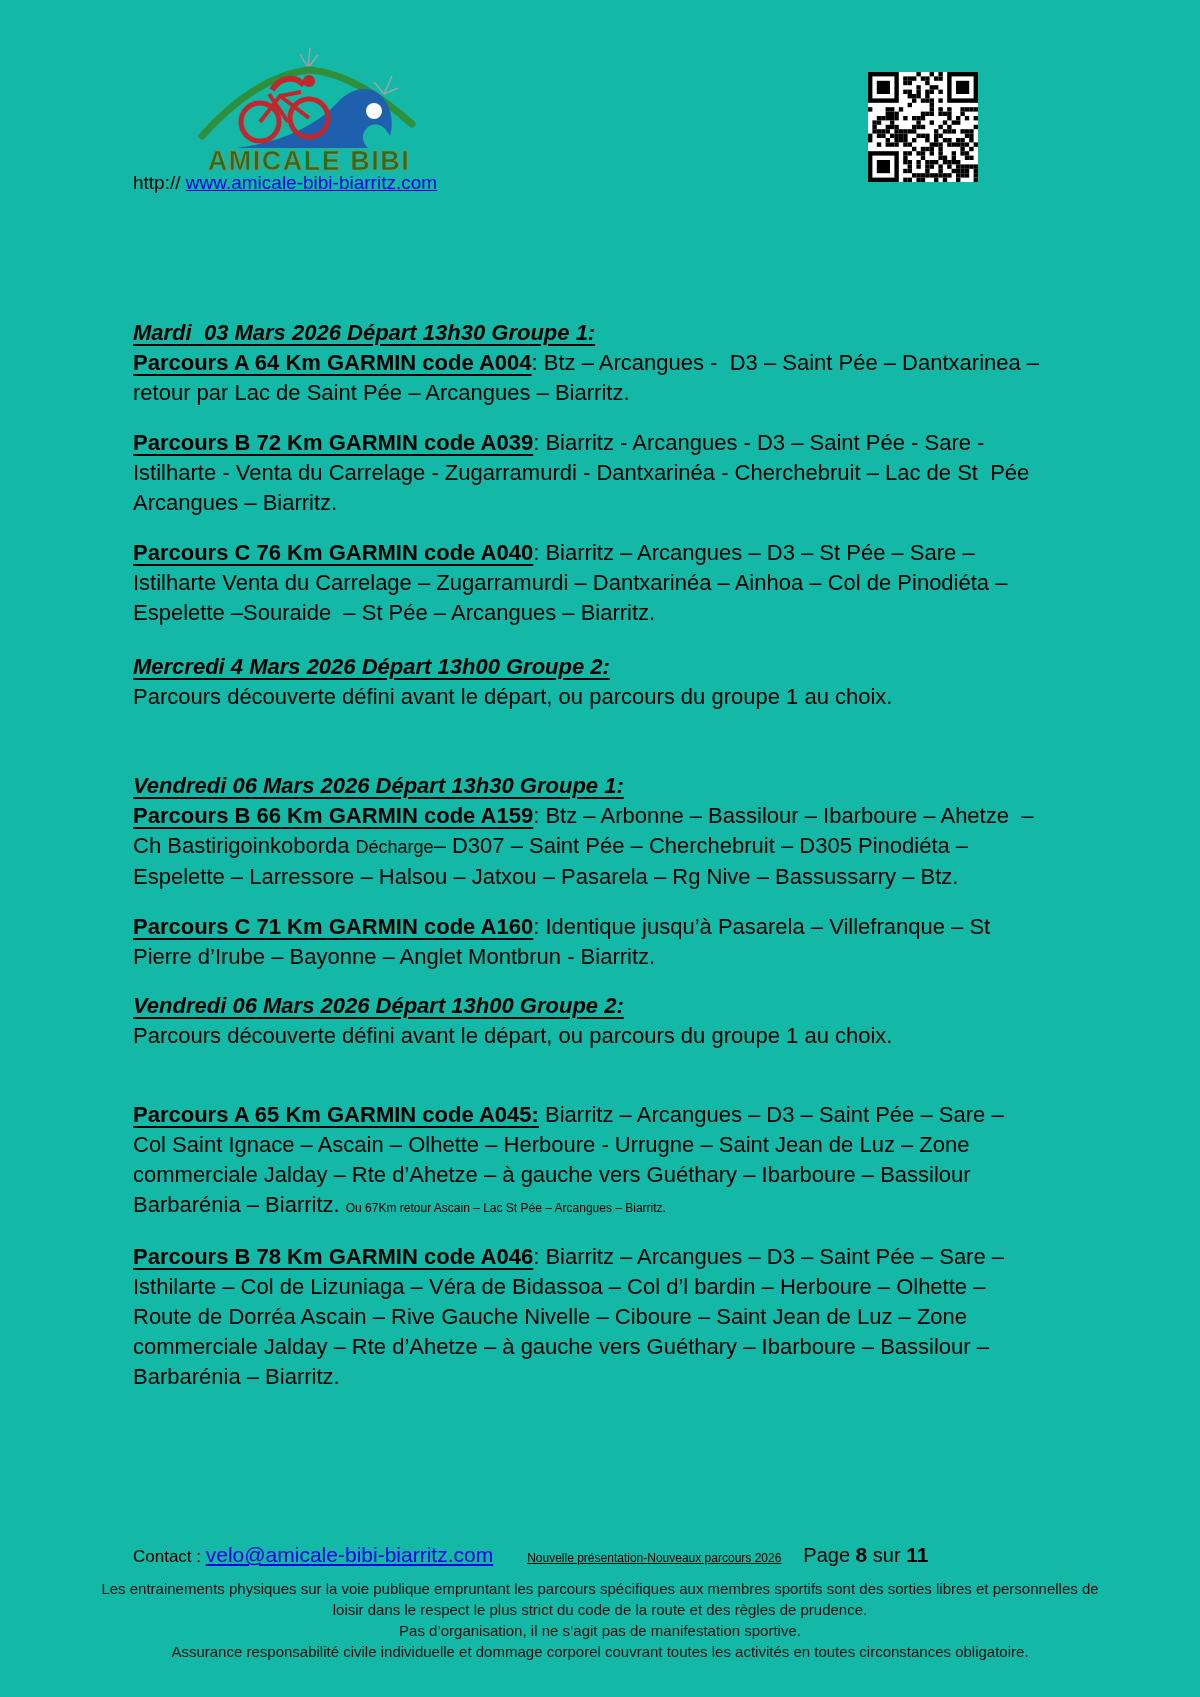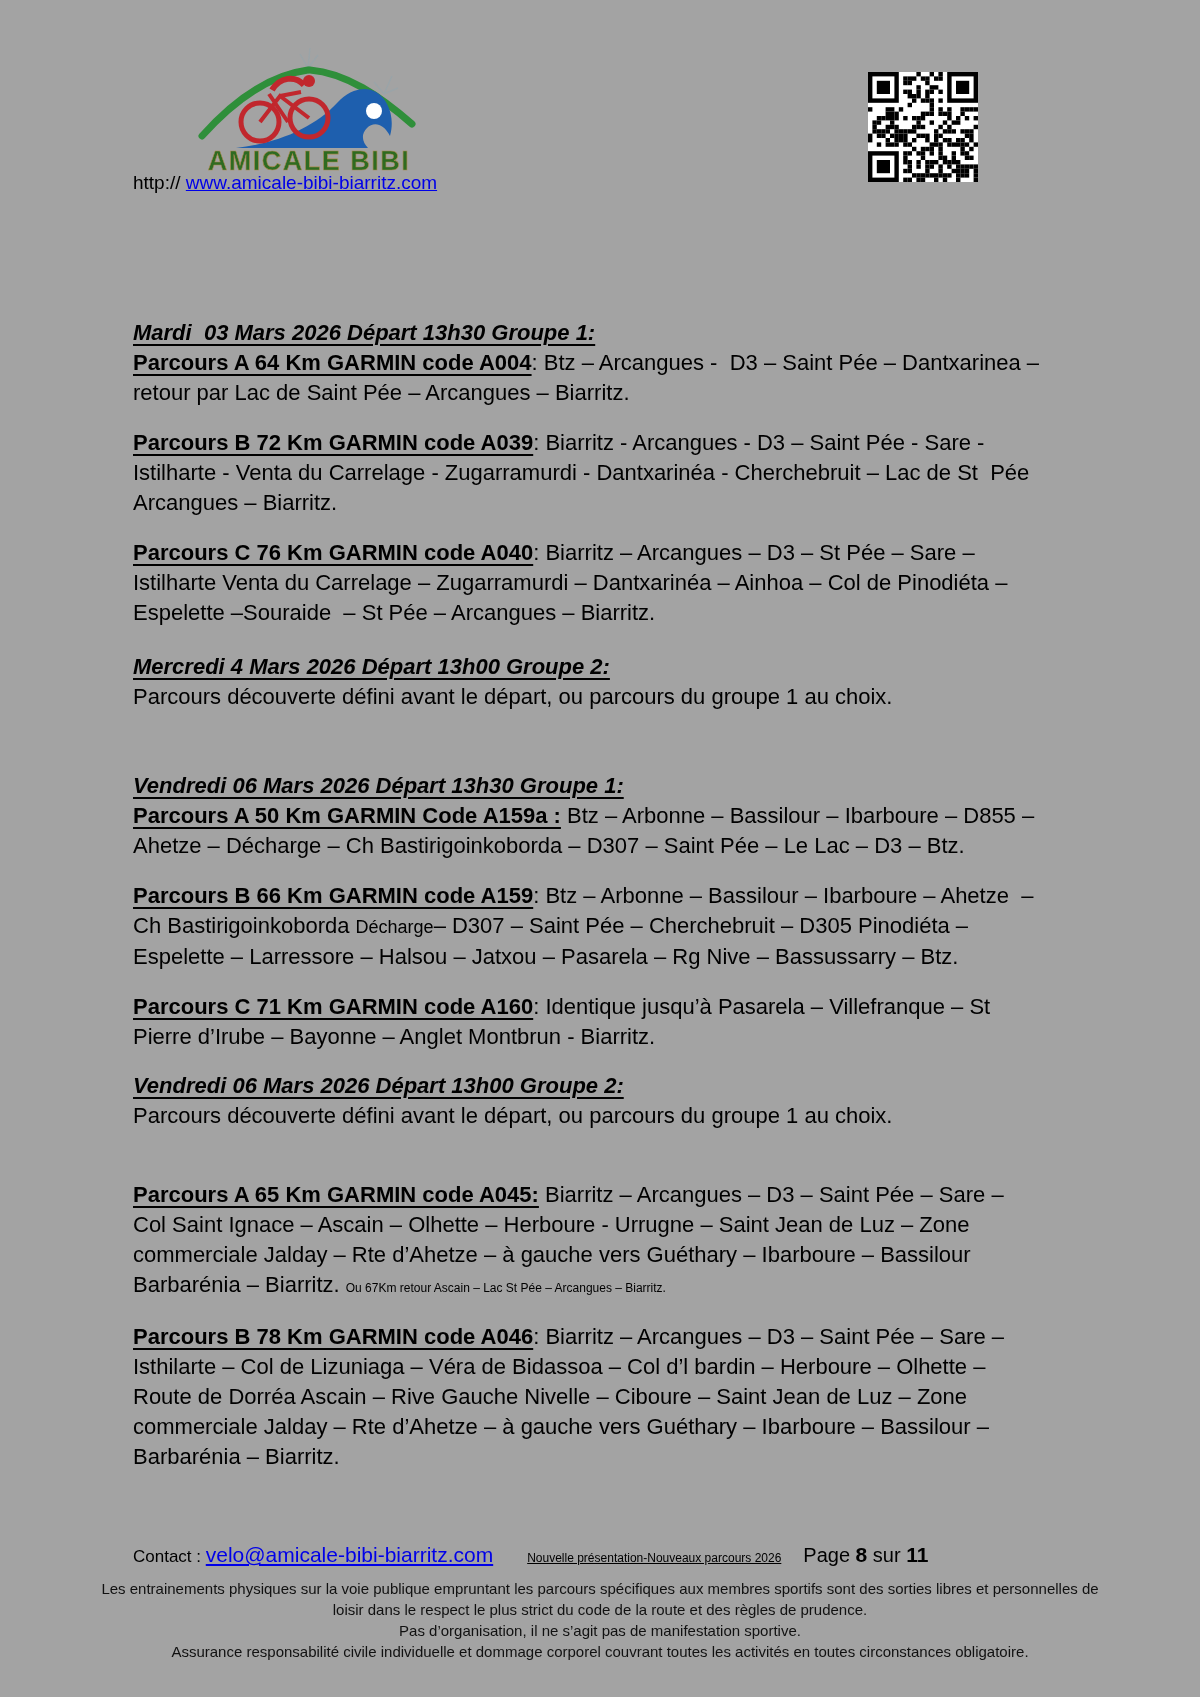--- a/index.html
+++ b/index.html
@@ -1,21 +1,21 @@
 <!DOCTYPE html>
 <html><head>
 <meta charset="utf-8">
 <title>Document</title>
 <style>
   html,body{margin:0;padding:0;background:#e8e8e8;}
   .page{
     position:relative;
     width:1200px;height:1697px;
     margin:0 auto;
-    background:#a3a3a3;
+    background:#14b8a6;
     font-family:"Liberation Sans",sans-serif;
     color:#000;
     overflow:hidden;
   }
   
   .logo{position:absolute;left:188px;top:42px;width:240px;height:134px;}
   .urlline{position:absolute;left:133px;top:172px;font-size:19px;white-space:pre;}
   .urlline a{color:#0000e8;text-decoration:underline;cursor:pointer;}
   .qr{position:absolute;left:868px;top:72px;width:110px;height:110px;}
   
@@ -318,21 +318,20 @@
 
     <p class="h"><span class="hu">Mardi  03 Mars 2026 Départ 13h30 Groupe 1:</span></p>
     <p class="mb20"><span class="lbl">Parcours A 64 Km GARMIN code A004</span><span>: Btz – Arcangues -  D3 – Saint Pée – Dantxarinea – retour par Lac de Saint Pée – Arcangues – Biarritz.</span></p>
     <p class="mb20"><span class="lbl">Parcours B 72 Km GARMIN code A039</span><span>: Biarritz - Arcangues - D3 – Saint Pée - Sare - Istilharte - Venta du Carrelage - Zugarramurdi - Dantxarinéa - Cherchebruit – Lac de St  Pée Arcangues – Biarritz.</span></p>
     <p class="mb24"><span class="lbl">Parcours C 76 Km GARMIN code A040</span><span>: Biarritz – Arcangues – D3 – St Pée – Sare – Istilharte Venta du Carrelage – Zugarramurdi – Dantxarinéa – Ainhoa – Col de Pinodiéta – Espelette –Souraide  – St Pée – Arcangues – Biarritz.</span></p>
 
     <p class="h"><span class="hu">Mercredi 4 Mars 2026 Départ 13h00 Groupe 2:</span></p>
     <p class="mb59">Parcours découverte défini avant le départ, ou parcours du groupe 1 au choix.</p>
 
     <p class="h"><span class="hu">Vendredi 06 Mars 2026 Départ 13h30 Groupe 1:</span></p>
-    <p class="mb20"><span class="lbl">Parcours A 50 Km GARMIN Code A159a :</span><span> Btz – Arbonne – Bassilour – Ibarboure – D855 – Ahetze – Décharge – Ch Bastirigoinkoborda – D307 – Saint Pée – Le Lac – D3 – Btz.</span></p>
     <p class="mb20"><span class="lbl">Parcours B 66 Km GARMIN code A159</span><span>: Btz – Arbonne – Bassilour – Ibarboure – Ahetze  – Ch Bastirigoinkoborda </span><span class="sm">Décharge</span><span>– D307 – Saint Pée – Cherchebruit – D305 Pinodiéta – Espelette – Larressore – Halsou – Jatxou – Pasarela – Rg Nive – Bassussarry – Btz.</span></p>
     <p class="mb19"><span class="lbl">Parcours C 71 Km GARMIN code A160</span><span>: Identique jusqu’à Pasarela – Villefranque – St Pierre d’Irube – Bayonne – Anglet Montbrun - Biarritz.</span></p>
 
     <p class="h"><span class="hu">Vendredi 06 Mars 2026 Départ 13h00 Groupe 2:</span></p>
     <p class="mb49">Parcours découverte défini avant le départ, ou parcours du groupe 1 au choix.</p>
 
     <p class="mb19"><span class="lbl">Parcours A 65 Km GARMIN code A045:</span><span> Biarritz – Arcangues – D3 – Saint Pée – Sare – Col Saint Ignace – Ascain – Olhette – Herboure - Urrugne – Saint Jean de Luz – Zone commerciale Jalday – Rte d’Ahetze – à gauche vers Guéthary – Ibarboure – Bassilour Barbarénia – Biarritz. </span><span class="sm2">Ou 67Km retour Ascain – Lac St Pée – Arcangues – Biarritz.</span></p>
     <p><span class="lbl">Parcours B 78 Km GARMIN code A046</span><span>: Biarritz – Arcangues – D3 – Saint Pée – Sare – Isthilarte – Col de Lizuniaga – Véra de Bidassoa – Col d’l bardin – Herboure – Olhette – Route de Dorréa Ascain – Rive Gauche Nivelle – Ciboure – Saint Jean de Luz – Zone commerciale Jalday – Rte d’Ahetze – à gauche vers Guéthary – Ibarboure – Bassilour – Barbarénia – Biarritz.</span></p>
 
   </div>

